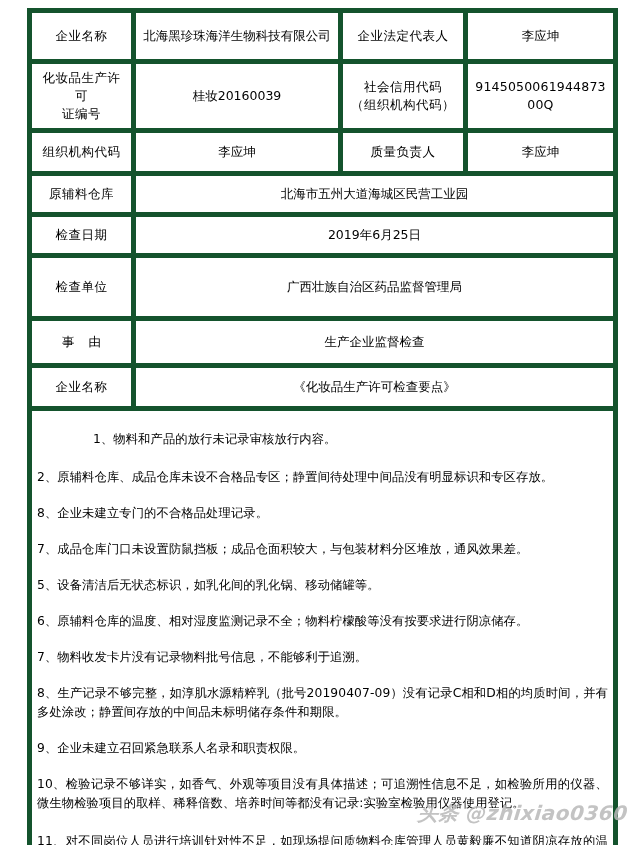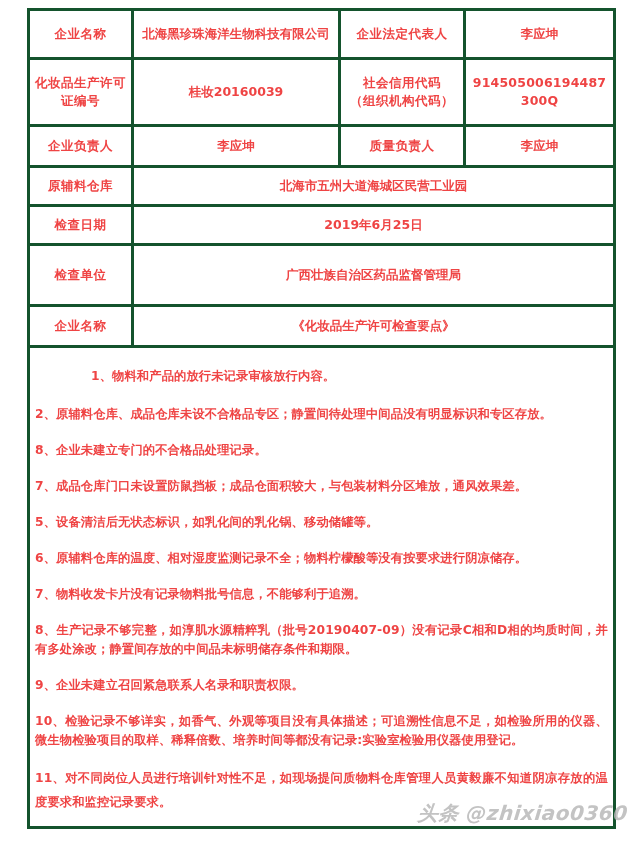--- a/index.html
+++ b/index.html
@@ -26,29 +26,28 @@
   table.doc {
     position: absolute;
     left: 27px;
     top: 8px;
     width: 586px;
     border-collapse: collapse;
     table-layout: fixed;
   }
 
   table.doc td {
-    border: 3px solid #14532d;
+    border: 5px solid #14532d;
     padding: 4px 5px;
     font-size: 12.5px;
     line-height: 1.45;
     text-align: center;
     vertical-align: middle;
-    color: #ef4444;
+    color: #000000;
     background: #ffffff;
-    font-weight: bold;
   }
 
   
   col.c1 { width: 104px; }
   col.c2 { width: 207px; }
   col.c3 { width: 125px; }
   col.c4 { width: 150px; }
 
   .label {
     letter-spacing: 0.5px;
@@ -148,41 +147,45 @@
         </td>
         <td>桂妆20160039</td>
         <td class="label two-line">
           <div>社会信用代码</div>
           <div>（组织机构代码）</div>
         </td>
         <td class="code-val">914505006194487300Q</td>
       </tr>
 
       <tr class="row-person">
-        <td class="label">企业负责人</td>
+        <td class="label">组织机构代码</td>
         <td>李应坤</td>
         <td class="label">质量负责人</td>
         <td>李应坤</td>
       </tr>
 
       <tr class="row-addr">
         <td class="label">原辅料仓库</td>
         <td colspan="3">北海市五州大道海城区民营工业园</td>
       </tr>
 
       <tr class="row-date">
         <td class="label">检查日期</td>
         <td colspan="3">2019年6月25日</td>
       </tr>
 
       <tr class="row-unit">
         <td class="label">检查单位</td>
         <td colspan="3">广西壮族自治区药品监督管理局</td>
       </tr>
 
+      <tr class="row-reason">
+        <td class="label label-spaced">事由</td>
+        <td colspan="3">生产企业监督检查</td>
+      </tr>
 
       <tr class="row-basis">
         <td class="label">企业名称</td>
         <td colspan="3">《化妆品生产许可检查要点》</td>
       </tr>
 
 
       <tr class="findings-body">
         <td colspan="4">
           <p class="finding first">1、物料和产品的放行未记录审核放行内容。</p>

